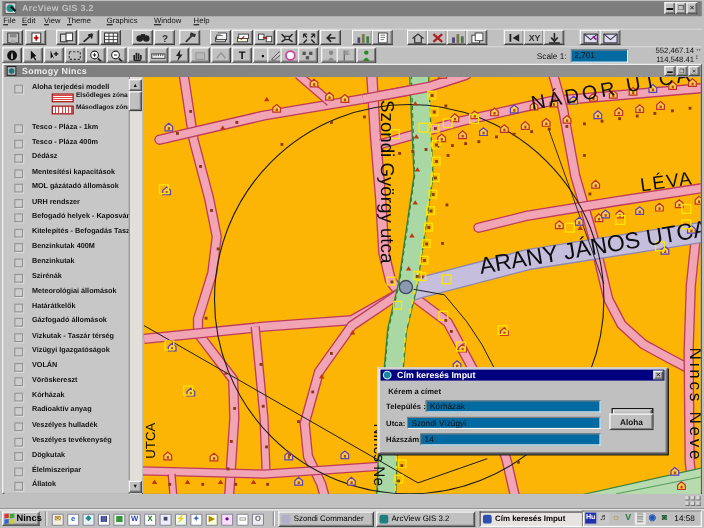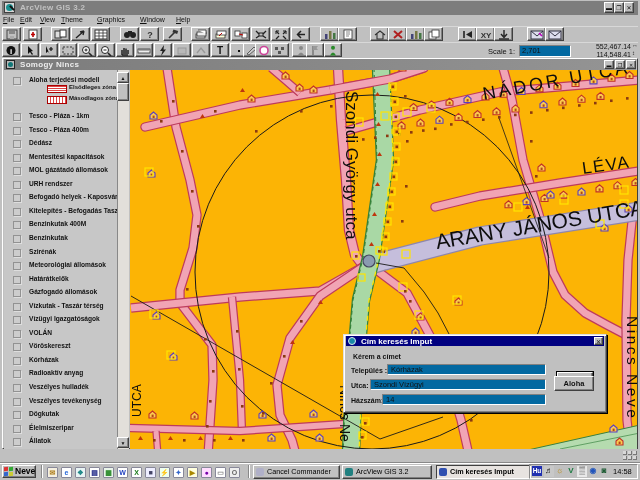--- a/index.html
+++ b/index.html
@@ -788,40 +788,40 @@
 <div class="abs" style="left:633px;top:451px;width:4px;height:4px;background:#d8d8d8;border-right:1px solid #777;border-bottom:1px solid #777;"></div>
 <div class="abs" style="left:633px;top:456px;width:4px;height:4px;background:#d8d8d8;border-right:1px solid #777;border-bottom:1px solid #777;"></div>
 <div class="abs" style="left:0px;top:463px;width:640px;height:17px;background:#c0c0c0;border-top:1px solid #fff;box-shadow:0 -1px 0 #888;"></div>
 <div class="abs btn" style="left:2px;top:465px;width:34px;height:13px;"></div>
 <div class="abs" style="left:4px;top:467px;width:9px;height:9px;">
     <div class="abs" style="left:0;top:0;width:4px;height:4px;background:#d33;transform:skewY(-8deg);"></div>
     <div class="abs" style="left:4.5px;top:0;width:4px;height:4px;background:#3a3;transform:skewY(-8deg);"></div>
     <div class="abs" style="left:0;top:4.5px;width:4px;height:4px;background:#36c;transform:skewY(-8deg);"></div>
     <div class="abs" style="left:4.5px;top:4.5px;width:4px;height:4px;background:#cc3;transform:skewY(-8deg);"></div>
   </div>
-<div class="abs" style="left:15px;top:466px;font-size:8.5px;font-weight:bold;color:#000;">Neve</div>
+<div class="abs" style="left:15px;top:466px;font-size:8.5px;font-weight:bold;color:#000;">Nincs</div>
 <div class="abs" style="left:41px;top:465px;width:2px;height:13px;border-left:1px solid #888;border-right:1px solid #fff;"></div>
 <div class="abs" style="left:47px;top:467px;width:11px;height:11px;background:#f5f0e0;border:1px solid #889;border-radius:1px;font-size:7px;line-height:10px;text-align:center;color:#b08020;font-weight:bold;">✉</div>
 <div class="abs" style="left:61px;top:467px;width:11px;height:11px;background:#fff;border:1px solid #889;border-radius:1px;font-size:7px;line-height:10px;text-align:center;color:#2868d8;font-weight:bold;">e</div>
 <div class="abs" style="left:75px;top:467px;width:11px;height:11px;background:#e8f4f4;border:1px solid #889;border-radius:1px;font-size:7px;line-height:10px;text-align:center;color:#208888;font-weight:bold;">❖</div>
 <div class="abs" style="left:89px;top:467px;width:11px;height:11px;background:#fff;border:1px solid #889;border-radius:1px;font-size:7px;line-height:10px;text-align:center;color:#202888;font-weight:bold;">▤</div>
 <div class="abs" style="left:103px;top:467px;width:11px;height:11px;background:#eaf5ea;border:1px solid #889;border-radius:1px;font-size:7px;line-height:10px;text-align:center;color:#2a8a2a;font-weight:bold;">▦</div>
 <div class="abs" style="left:117px;top:467px;width:11px;height:11px;background:#fff;border:1px solid #889;border-radius:1px;font-size:7px;line-height:10px;text-align:center;color:#2040c0;font-weight:bold;">W</div>
 <div class="abs" style="left:131px;top:467px;width:11px;height:11px;background:#fff;border:1px solid #889;border-radius:1px;font-size:7px;line-height:10px;text-align:center;color:#1a7a1a;font-weight:bold;">X</div>
 <div class="abs" style="left:145px;top:467px;width:11px;height:11px;background:#eef;border:1px solid #889;border-radius:1px;font-size:7px;line-height:10px;text-align:center;color:#446;font-weight:bold;">■</div>
 <div class="abs" style="left:159px;top:467px;width:11px;height:11px;background:#efe;border:1px solid #889;border-radius:1px;font-size:7px;line-height:10px;text-align:center;color:#283;font-weight:bold;">⚡</div>
 <div class="abs" style="left:173px;top:467px;width:11px;height:11px;background:#fff;border:1px solid #889;border-radius:1px;font-size:7px;line-height:10px;text-align:center;color:#36c;font-weight:bold;">✦</div>
 <div class="abs" style="left:187px;top:467px;width:11px;height:11px;background:#ffd;border:1px solid #889;border-radius:1px;font-size:7px;line-height:10px;text-align:center;color:#a80;font-weight:bold;">▶</div>
 <div class="abs" style="left:201px;top:467px;width:11px;height:11px;background:#fdf;border:1px solid #889;border-radius:1px;font-size:7px;line-height:10px;text-align:center;color:#70a;font-weight:bold;">●</div>
 <div class="abs" style="left:215px;top:467px;width:11px;height:11px;background:#fff;border:1px solid #889;border-radius:1px;font-size:7px;line-height:10px;text-align:center;color:#888;font-weight:bold;">▭</div>
 <div class="abs" style="left:229px;top:467px;width:11px;height:11px;background:#eee;border:1px solid #889;border-radius:1px;font-size:7px;line-height:10px;text-align:center;color:#666;font-weight:bold;">O</div>
 <div class="abs" style="left:248px;top:465px;width:2px;height:13px;border-left:1px solid #888;border-right:1px solid #fff;"></div>
 <div class="abs btn" style="left:253px;top:465px;width:87px;height:14px;"></div>
 <div class="abs" style="left:256px;top:468px;width:8px;height:8px;background:#b0b0c8;border-radius:2px;"></div>
-<div class="abs" style="left:267px;top:467px;font-size:7.2px;font-weight:normal;color:#000;white-space:nowrap;overflow:hidden;width:71px;">Cancel Commander</div>
+<div class="abs" style="left:267px;top:467px;font-size:7.2px;font-weight:normal;color:#000;white-space:nowrap;overflow:hidden;width:71px;">Szondi Commander</div>
 <div class="abs btn" style="left:342px;top:465px;width:90px;height:14px;"></div>
 <div class="abs" style="left:345px;top:468px;width:8px;height:8px;background:#208080;border-radius:2px;"></div>
 <div class="abs" style="left:356px;top:467px;font-size:7.2px;font-weight:normal;color:#000;white-space:nowrap;overflow:hidden;width:74px;">ArcView GIS 3.2</div>
 <div class="abs" style="left:436px;top:465px;width:95px;height:14px;background:#e7e3e0;border-top:1px solid #404040;border-left:1px solid #404040;border-right:1px solid #fff;border-bottom:1px solid #fff;"></div>
 <div class="abs" style="left:439px;top:468px;width:8px;height:8px;background:#3050b0;border-radius:2px;"></div>
 <div class="abs" style="left:450px;top:467px;font-size:7.2px;font-weight:bold;color:#000;white-space:nowrap;overflow:hidden;width:79px;">Cím keresés Imput</div>
 <div class="abs" style="left:529px;top:464px;width:109px;height:15px;border-top:1px solid #888;border-left:1px solid #888;border-bottom:1px solid #fff;border-right:1px solid #fff;"></div>
 <div class="abs" style="left:532px;top:466px;width:10px;height:10px;background:#2030b0;color:#fff;font-size:6.5px;font-weight:bold;text-align:center;line-height:10px;">Hu</div>
 <div class="abs" style="left:544px;top:466px;width:10px;height:11px;background:#c8c8c8;font-size:8px;line-height:10px;text-align:center;color:#222;font-weight:bold;">♬</div>
 <div class="abs" style="left:555px;top:466px;width:10px;height:11px;background:#c0c0c0;font-size:8px;line-height:10px;text-align:center;color:#b8860b;font-weight:bold;">☼</div>

